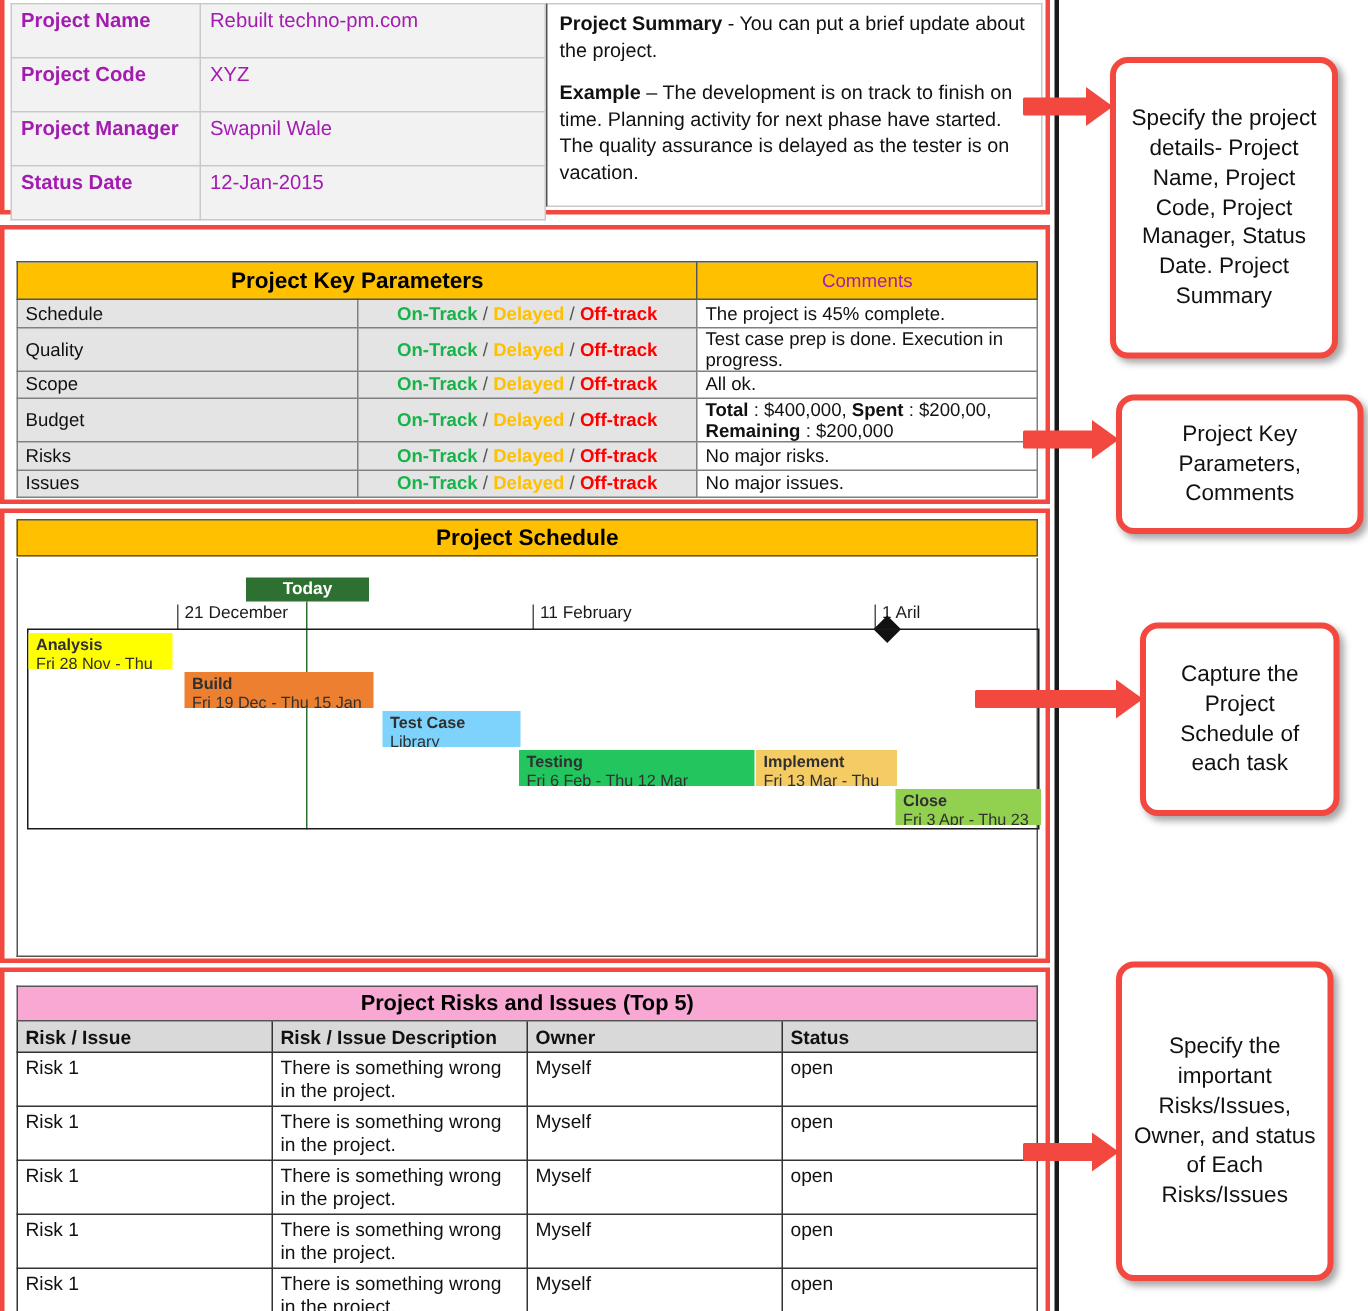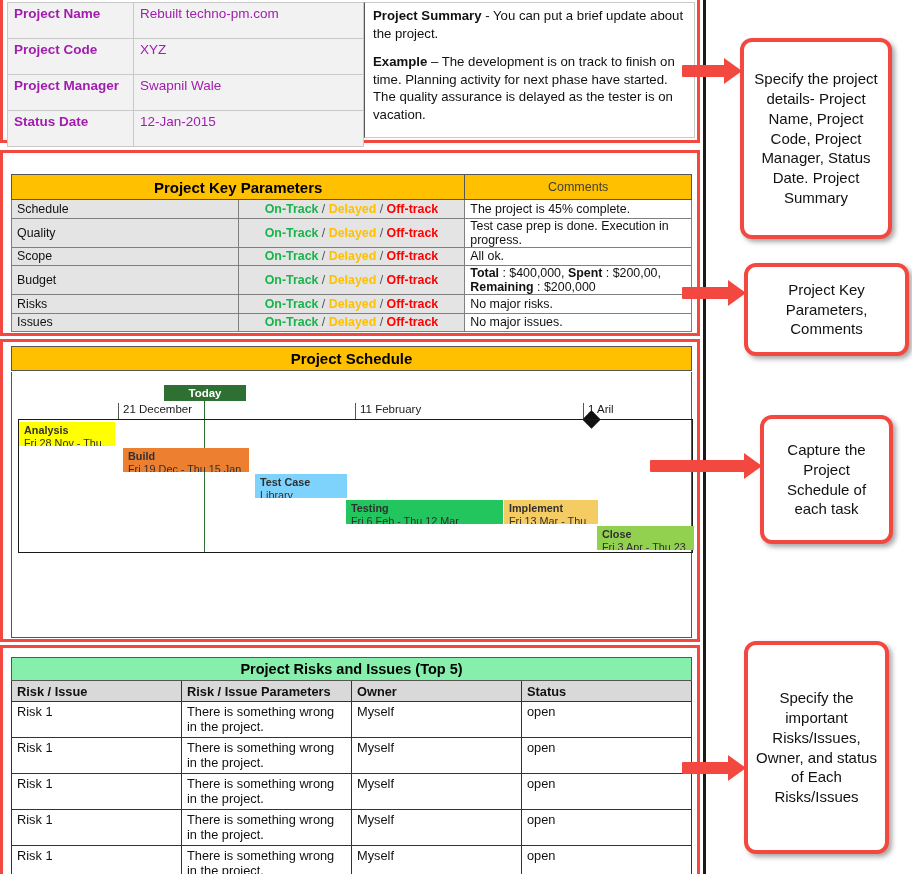--- a/index.html
+++ b/index.html
@@ -82,21 +82,21 @@
     background: #FFC000;
     color: #000;
     font-size: 15px;
     font-weight: bold;
     height: 25px;
     border: 1px solid #555;
     text-align: center;
   }
   .kp-table th.kp-comm {
     background: #FFC000;
-    color: #404040;
+    color: #a21caf;
     font-size: 12.5px;
     font-weight: normal;
     height: 25px;
     border: 1px solid #555;
     text-align: center;
   }
   .kp-table td {
     border: 1px solid #808080;
     height: 18.5px;
     font-size: 12.4px;
@@ -197,21 +197,21 @@
 
   
   #panel-risks { left: 0; top: 645px; width: 700px; height: 232px; }
   .risk-wrap { position: absolute; left: 8px; top: 9px; width: 681px; }
   .risk-table {
     width: 681px;
     border-collapse: collapse;
     table-layout: fixed;
   }
   .risk-table th.risk-title {
-    background: #86efac;
+    background: #f9a8d4;
     color: #000;
     font-size: 14.5px;
     font-weight: bold;
     height: 23px;
     border: 1px solid #555;
     text-align: center;
   }
   .risk-table th {
     background: #d9d9d9;
     border: 1px solid #333;
@@ -419,21 +419,21 @@
 
     <div class="panel" id="panel-risks">
       <div class="risk-wrap">
         <table class="risk-table">
           <thead>
             <tr>
                 <th class="risk-title" colspan="4">Project Risks and Issues (Top 5)</th>
               </tr>
             <tr id="risk-head">
                 <th class="c-risk">Risk / Issue</th>
-                <th class="c-desc">Risk / Issue Parameters</th>
+                <th class="c-desc">Risk / Issue Description</th>
                 <th class="c-owner">Owner</th>
                 <th class="c-status">Status</th>
               </tr>
           </thead>
           <tbody id="risk-body">
               <tr>
                 <td class="c-risk">Risk 1</td>
                 <td class="c-desc">There is something wrong in the project.</td>
                 <td class="c-owner">Myself</td>
                 <td class="c-status">open</td>

